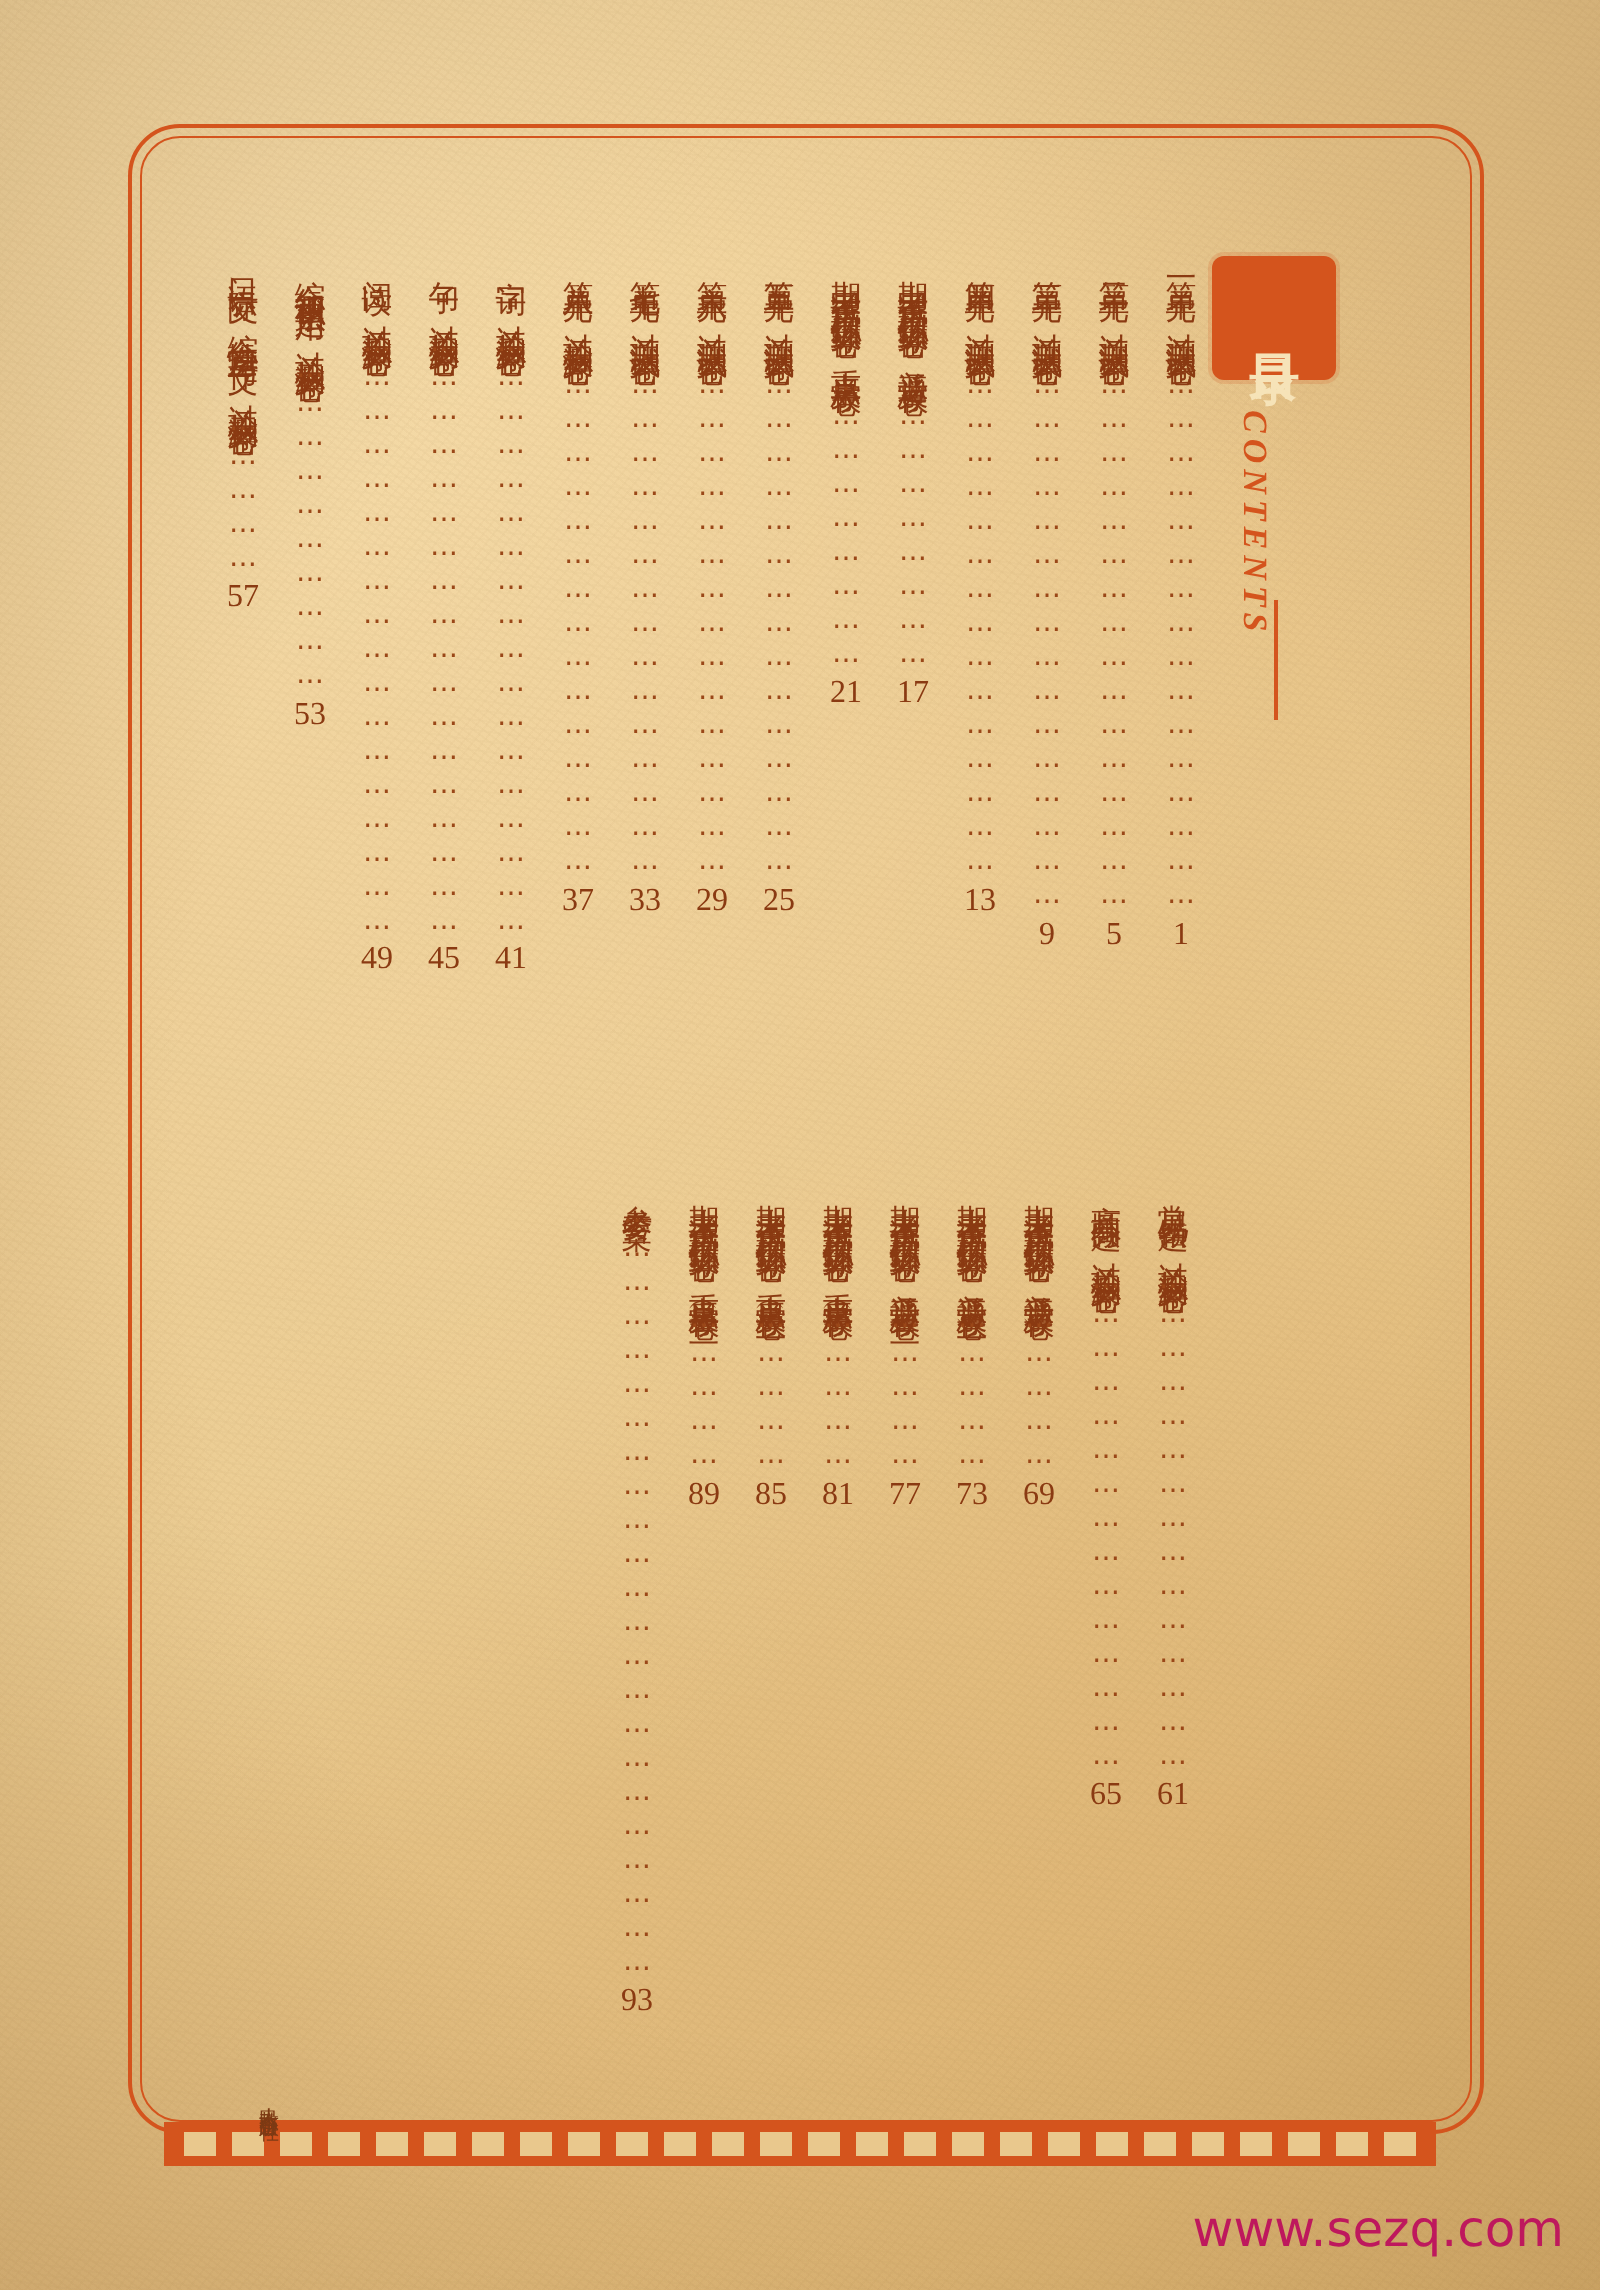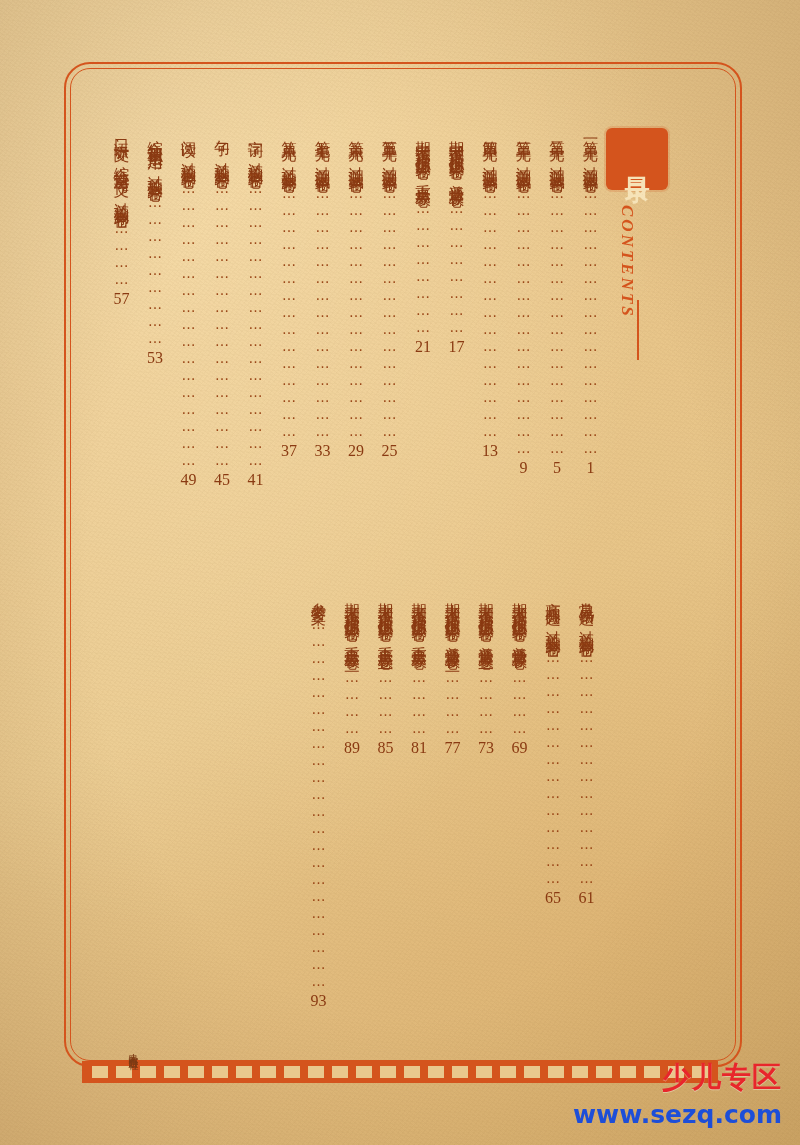--- a/index.html
+++ b/index.html
@@ -141,21 +141,21 @@
   
   .wm{
     position:absolute;right:18px;bottom:16px;text-align:right;
     font-family:"DejaVu Sans", sans-serif;
   }
   .wm .wm1{
     color:#e8262b;font-size:29px;font-weight:bold;letter-spacing:1px;
     text-shadow:0 1px 0 rgba(255,255,255,.35);
   }
   .wm .wm2{
-    color:#1d4ed8;font-size:25px;font-weight:bold;letter-spacing:0px;margin-top:2px;
+    color:#be185d;font-size:25px;font-weight:normal;letter-spacing:0px;margin-top:2px;
   }
 </style>
 </head>
 <body>
 
 <div id="paper"></div>
 <div id="grain"></div>
 <div id="vignette"></div>
 
 <div class="frame-outer"></div>
@@ -196,21 +196,20 @@
     <div class="hole" style="left: 514px;"></div>
     <div class="hole" style="left: 538px;"></div>
     <div class="hole" style="left: 562px;"></div>
     <div class="hole" style="left: 586px;"></div>
     <div class="hole" style="left: 610px;"></div>
   </div>
 
 <div class="publisher">人民教育出版社</div>
 
 <div class="wm">
-  <div class="wm1">少儿专区</div>
   <div class="wm2">www.sezq.com</div>
 </div>
 
 <div class="col" style="left: 582px; top: 128px;"><span class="title">第一单元　过关测试密卷</span><span class="dots">……………………………………………</span><span class="num">1</span></div>
 <div class="col" style="left: 548.5px; top: 128px;"><span class="title">第二单元　过关测试密卷</span><span class="dots">……………………………………………</span><span class="num">5</span></div>
 <div class="col" style="left: 515px; top: 128px;"><span class="title">第三单元　过关测试密卷</span><span class="dots">……………………………………………</span><span class="num">9</span></div>
 <div class="col" style="left: 481.5px; top: 128px;"><span class="title">第四单元　过关测试密卷</span><span class="dots">…………………………………………</span><span class="num">13</span></div>
 <div class="col" style="left: 448px; top: 128px;"><span class="title">期中考试全真模拟训练密卷　普通学校卷</span><span class="dots">………………………</span><span class="num">17</span></div>
 <div class="col" style="left: 414.5px; top: 128px;"><span class="title">期中考试全真模拟训练密卷　重点学校卷</span><span class="dots">………………………</span><span class="num">21</span></div>
 <div class="col" style="left: 381px; top: 128px;"><span class="title">第五单元　过关测试密卷</span><span class="dots">…………………………………………</span><span class="num">25</span></div>

